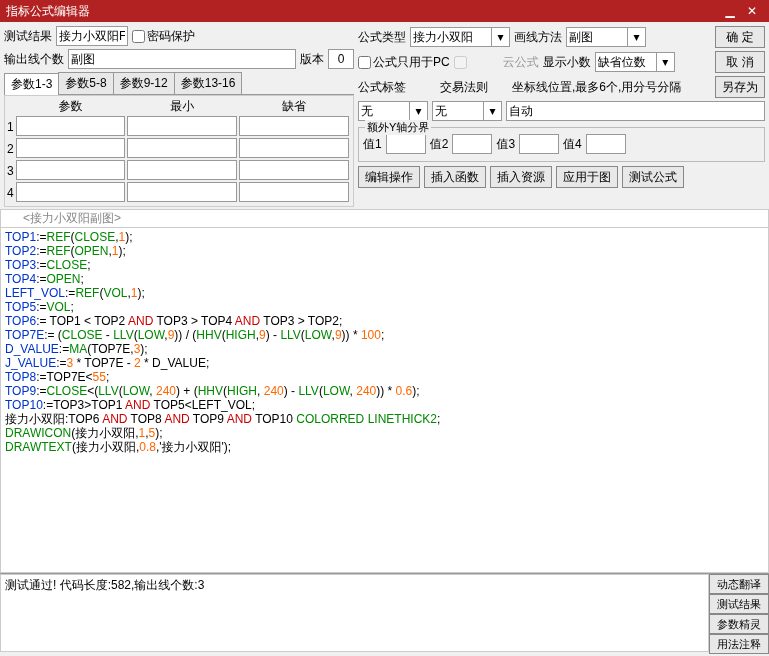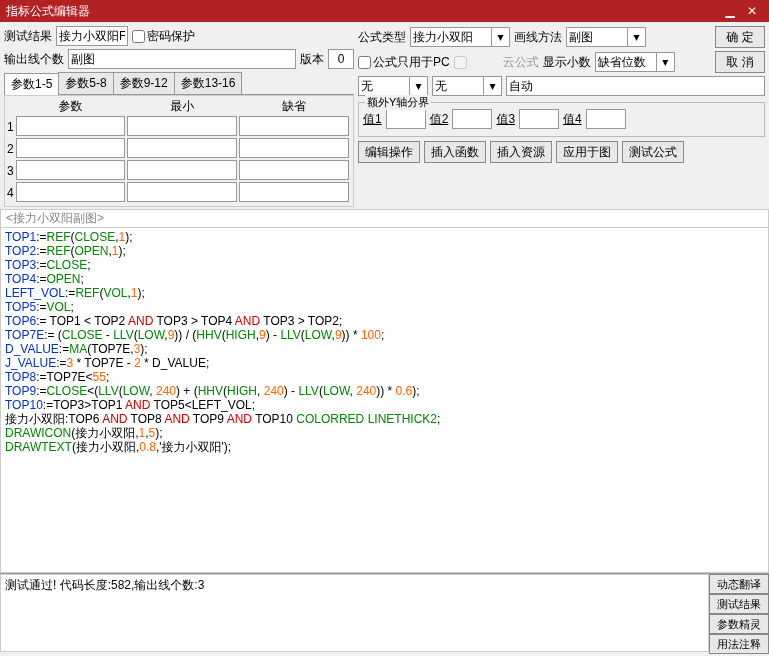--- a/index.html
+++ b/index.html
@@ -19,32 +19,32 @@
 .param-table { display: flex; border: 1px solid #ccc; padding: 2px; background: #f0f0f0; }
 .param-nums { display: flex; flex-direction: column; justify-content: flex-end; }
 .param-nums div { height: 22px; display: flex; align-items: center; padding-right: 2px; }
 .param-cols { display: flex; flex: 1; }
 .param-col { display: flex; flex-direction: column; flex: 1; margin-right: 2px; }
 .param-col-head { text-align: center; height: 18px; }
 .param-col input { width: 100%; height: 20px; margin-bottom: 2px; }
 .left-block { width: 350px; }
 .right-block { flex: 1; }
 .flex { display: flex; gap: 4px; }
-.code-title { background: #fff; color: #888; border: 1px solid #ccc; border-bottom: none; padding: 0 5px; height: 18px; }
+.code-title { background: #fff; color: #888; border: 1px solid #ccc; border-bottom: none; padding: 0 22px; height: 18px; }
 .code-area { background: #fff; border: 1px solid #ccc; padding: 2px 4px; font-family: Consolas, "Courier New", monospace; font-size: 12px; line-height: 14px; white-space: pre; overflow: auto; height: 346px; font-weight: normal; }
 .code-area .kw-blue { color: #0033cc; }
 .code-area .kw-green { color: #008800; }
 .code-area .kw-red { color: #cc0000; }
 .code-area .kw-orange { color: #ff6600; }
 .code-area .kw-black { color: #000; }
 .bottom { display: flex; border-top: 1px solid #999; }
 .status { flex: 1; background: #fff; border: 1px solid #ccc; padding: 2px 4px; height: 78px; }
 .side-btns { display: flex; flex-direction: column; }
 .side-btns .btn { width: 60px; height: 20px; font-size: 11px; }
-.yaxis-box { border: 1px solid #bbb; padding: 6px 4px 4px 4px; position: relative; margin-top: 6px; text-decoration: underline; }
+.yaxis-box { border: 1px solid #bbb; padding: 6px 4px 4px 4px; position: relative; margin-top: 6px; }
 .yaxis-box .legend { position: absolute; top: -8px; left: 6px; background: #f0f0f0; padding: 0 2px; font-size: 11px; }
 .drop { width: 18px; border-left: 1px solid #999; display: inline-flex; align-items: center; justify-content: center; height: 18px; }
 .selwrap { display: flex; border: 1px solid #999; background: #fff; height: 20px; align-items: center; }
 .selwrap span:first-child { flex: 1; padding: 0 2px; }
 .disabled { color: #999; gap: 36px; }
 </style>
 </head>
 <body>
 
 <div class="titlebar">
@@ -65,21 +65,21 @@
             <span>密码保护</span>
           </label>
       </div>
       <div class="row">
         <span class="lbl">输出线个数</span>
         <input type="text" style="flex: 1 1 0%;" value="副图">
         <span class="lbl">版本</span>
         <input type="text" style="width: 26px; text-align: center;" value="0">
       </div>
       <div class="tabs">
-        <div class="tab active">参数1-5</div>
+        <div class="tab active">参数1-3</div>
         <div class="tab">参数5-8</div>
         <div class="tab">参数9-12</div>
         <div class="tab">参数13-16</div>
       </div>
       <div class="param-table">
         <div class="param-nums">
           <div style="height:18px"></div>
           <div>1</div>
           <div>2</div>
           <div>3</div>
@@ -135,20 +135,26 @@
             <span>云公式</span>
           </label>
         <span class="lbl">显示小数</span>
         <div class="selwrap" style="width:80px">
             <span>缺省位数</span>
             <span class="drop">▾</span>
           </div>
         <button class="btn" style="width:50px;margin-left:auto">取 消</button>
       </div>
       <div class="row">
+        <span class="lbl">公式标签</span>
+        <span class="lbl" style="margin-left:30px">交易法则</span>
+        <span class="lbl" style="margin-left:20px">坐标线位置,最多6个,用分号分隔</span>
+        <button class="btn" style="width:50px;margin-left:auto">另存为</button>
+      </div>
+      <div class="row">
         <div class="selwrap" style="width:70px">
             <span>无</span>
             <span class="drop">▾</span>
           </div>
         <div class="selwrap" style="width:70px">
             <span>无</span>
             <span class="drop">▾</span>
           </div>
         <input type="text" style="flex: 1 1 0%;" value="自动">
       </div>

